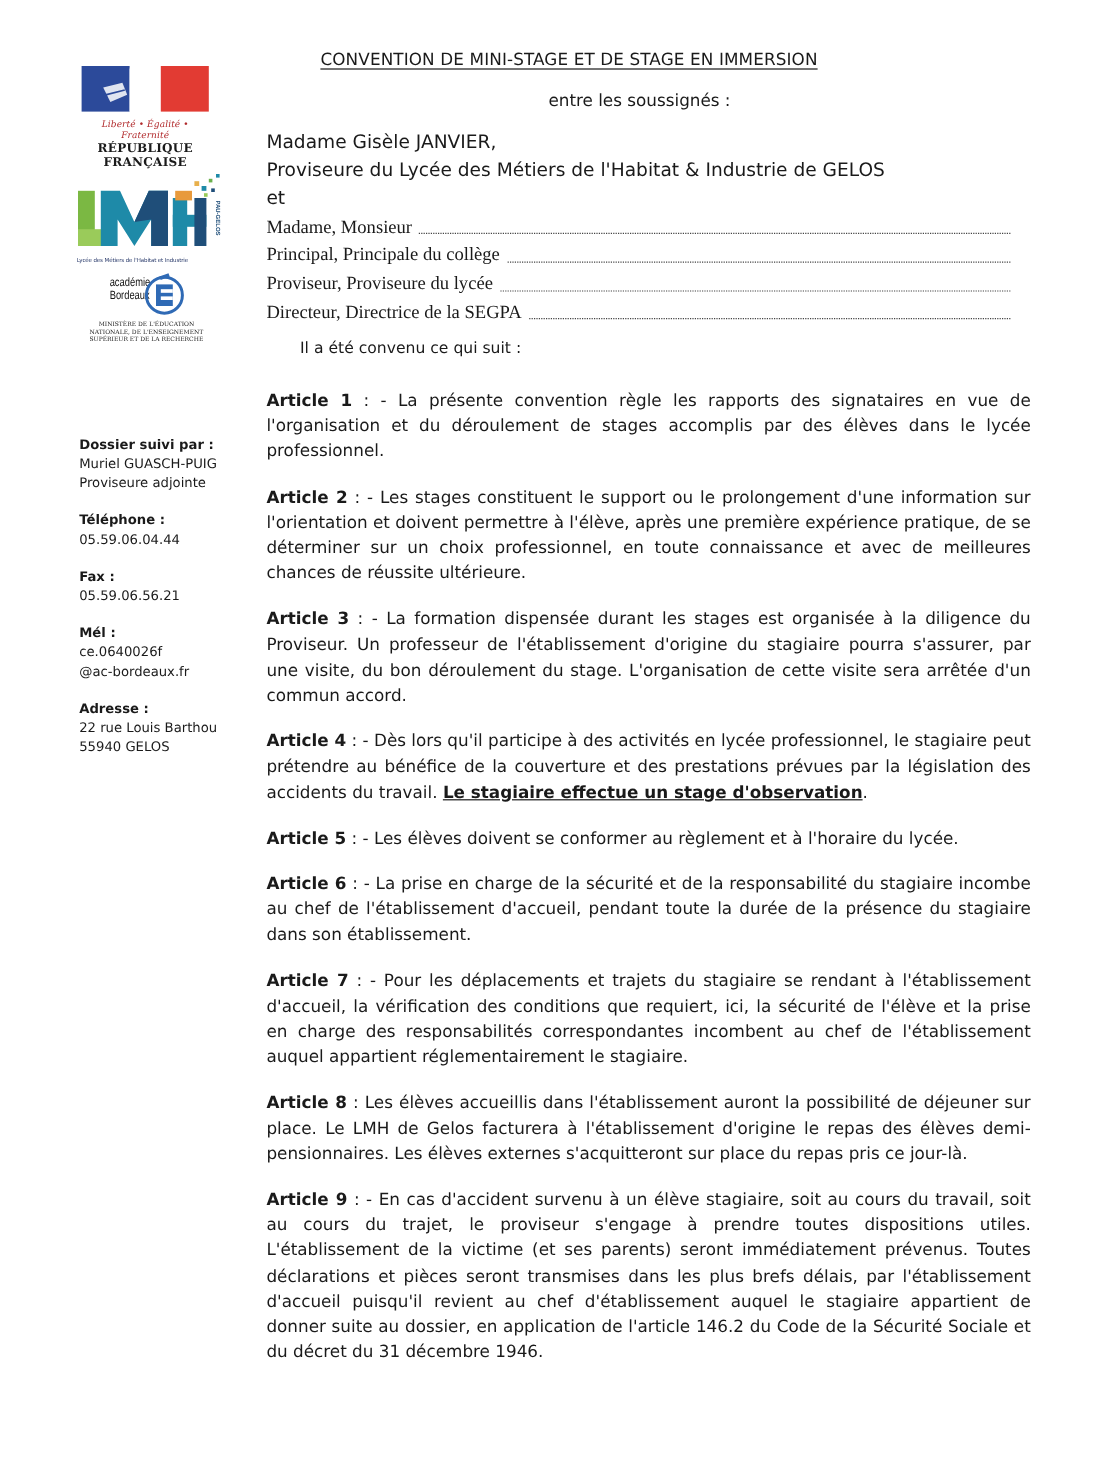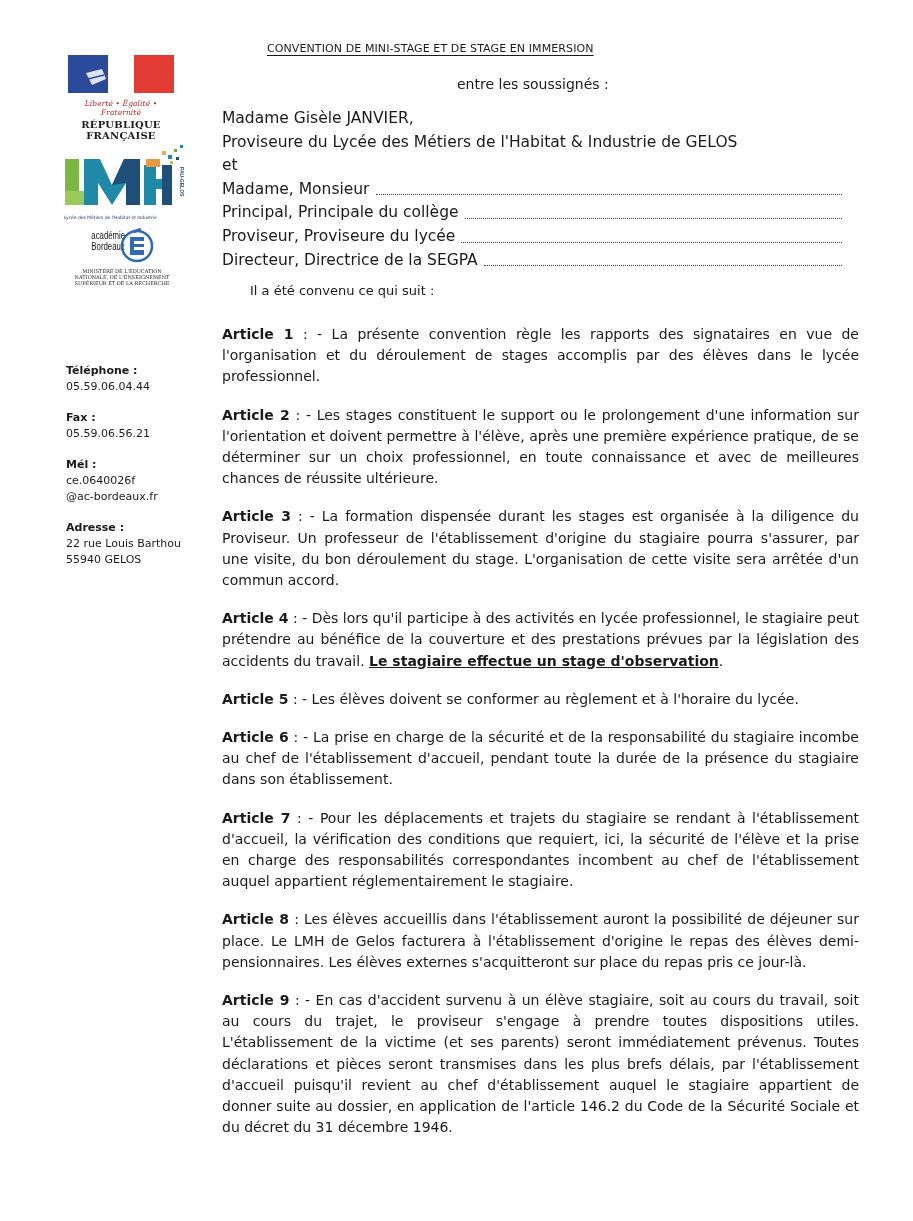--- a/index.html
+++ b/index.html
@@ -20,25 +20,25 @@
 
     .academie { position: absolute; left: 83px; top: 226px; width: 80px; height: 40px; }
     .academie-text { position: absolute; left: 0; top: 4px; font-family: "Liberation Sans Narrow", "Liberation Sans", sans-serif; font-size: 10px; line-height: 11px; color: #111; text-align: right; width: 38px; transform: scaleX(0.78); transform-origin: right; }
     .ministere { position: absolute; left: 66px; top: 268px; width: 112px; font-family: "DejaVu Serif", serif; font-size: 5px; line-height: 6px; text-align: center; color: #222; }
 
     .contact { position: absolute; left: 66px; top: 363px; width: 130px; font-size: 11px; line-height: 16px; }
     .contact .label { font-weight: bold; }
     .contact .block { margin-bottom: 15px; }
 
     
-    .title { position: absolute; left: 267px; top: 42px; font-size: 11px; text-decoration: underline; text-underline-offset: 3px; letter-spacing: 0.1px; white-space: nowrap; }
+    .title { position: absolute; left: 267px; top: 42px; font-size: 14px; text-decoration: underline; text-underline-offset: 3px; letter-spacing: 0.1px; white-space: nowrap; }
     .subtitle { position: absolute; left: 457px; top: 76px; font-size: 14px; white-space: nowrap; }
 
     .parties { position: absolute; left: 222px; top: 107px; width: 620px; font-size: 15.5px; line-height: 23.6px; }
-    .party-line { display: flex; white-space: nowrap; }
+    .party-line { display: flex; white-space: nowrap; font-family: Liberation Serif, serif; }
     .party-line .fill { flex: 1; border-bottom: 1.5px dotted #444; margin: 0 0 6px 6px; }
     .agreed { position: absolute; left: 222px; top: 283px; font-size: 13px; margin-left: 28px; }
 
     .articles { position: absolute; left: 222px; top: 324px; width: 637px; font-size: 14px; line-height: 21.2px; text-align: justify; }
     .article { margin: 0 0 17px 0; }
     .article .art-label { font-weight: bold; }
     .article .emph { font-weight: bold; text-decoration: underline; }
   </style>
 </head>
 <body>
@@ -92,20 +92,25 @@
     <rect x="11" y="11" width="14" height="18" fill="#2f6ab5"></rect>
     <rect x="15" y="15" width="10" height="3" fill="#ffffff"></rect>
     <rect x="15" y="21" width="10" height="3" fill="#ffffff"></rect>
     <rect x="14" y="3" width="8" height="3" fill="#2f6ab5" transform="rotate(-20 18 4)"></rect>
   </svg>
 </div>
 <div class="ministere">MINISTÈRE DE L'ÉDUCATION NATIONALE, DE L'ENSEIGNEMENT SUPÉRIEUR ET DE LA RECHERCHE</div>
 
 <div class="contact">
   <div class="block">
+    <div class="label">Dossier suivi par :</div>
+    <div>Muriel GUASCH-PUIG</div>
+    <div>Proviseure adjointe</div>
+  </div>
+  <div class="block">
     <div class="label">Téléphone :</div>
     <div>05.59.06.04.44</div>
   </div>
   <div class="block">
     <div class="label">Fax :</div>
     <div>05.59.06.56.21</div>
   </div>
   <div class="block">
     <div class="label">Mél :</div>
     <div>ce.0640026f</div>

